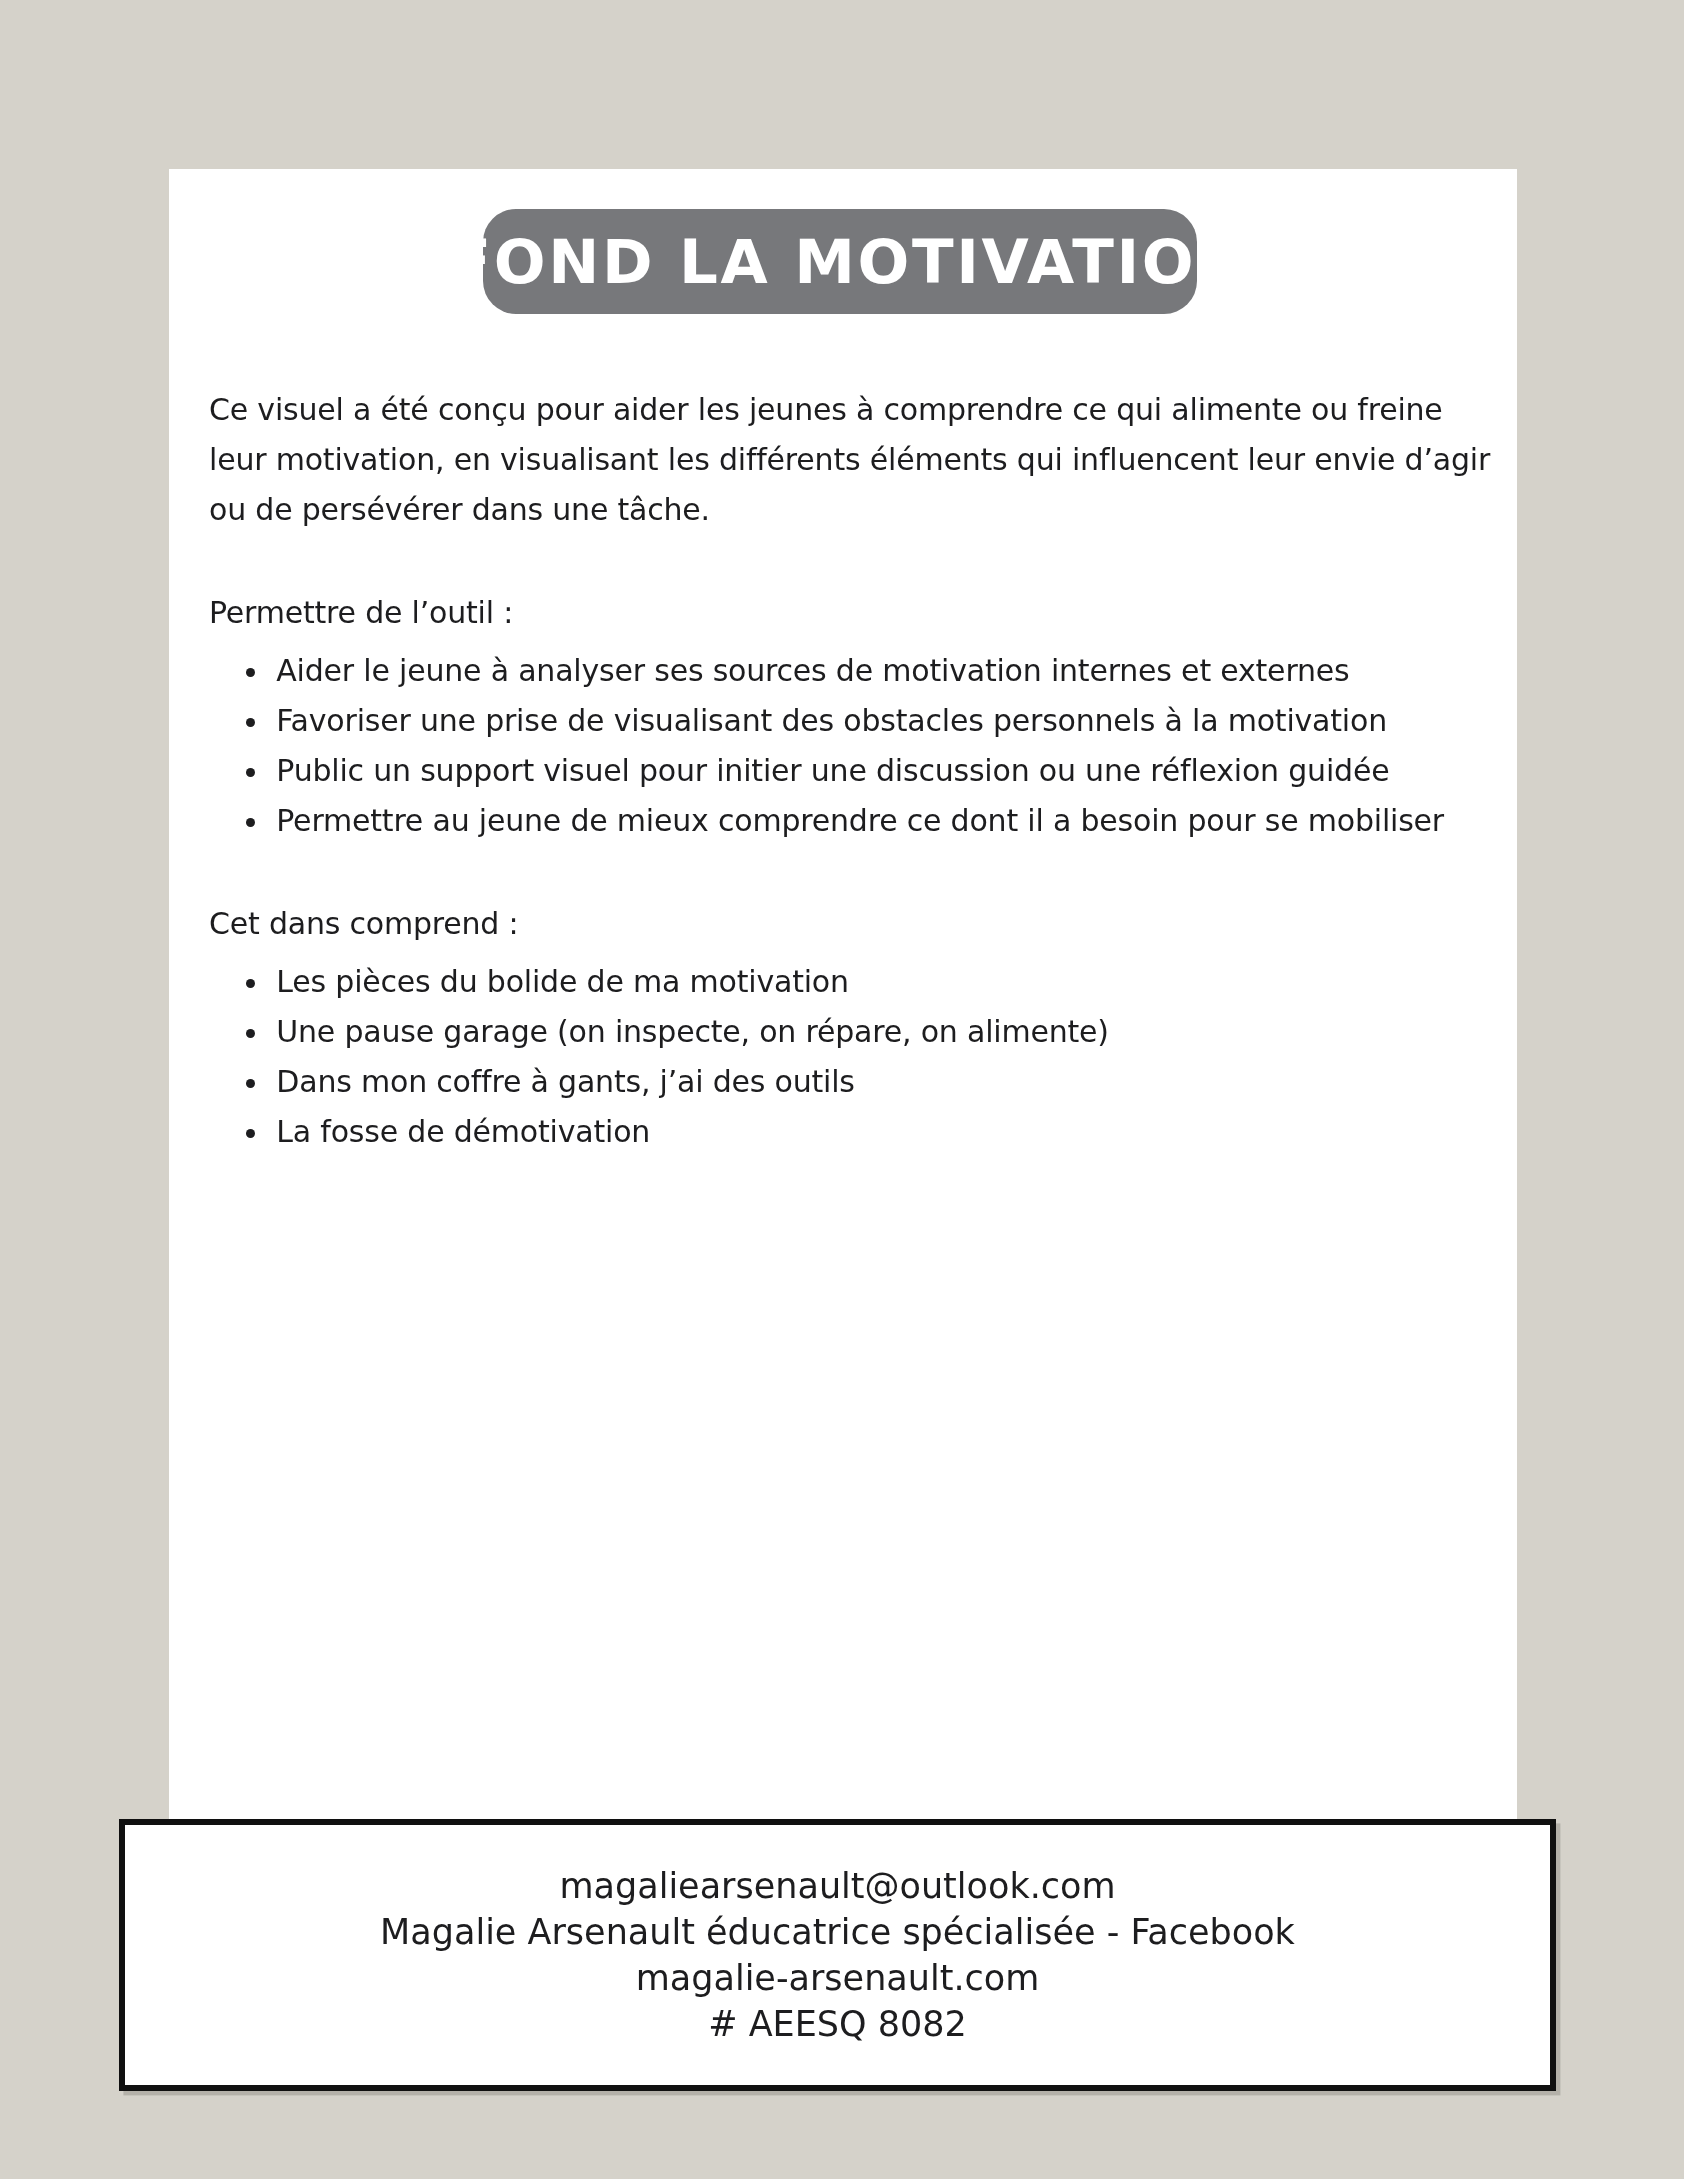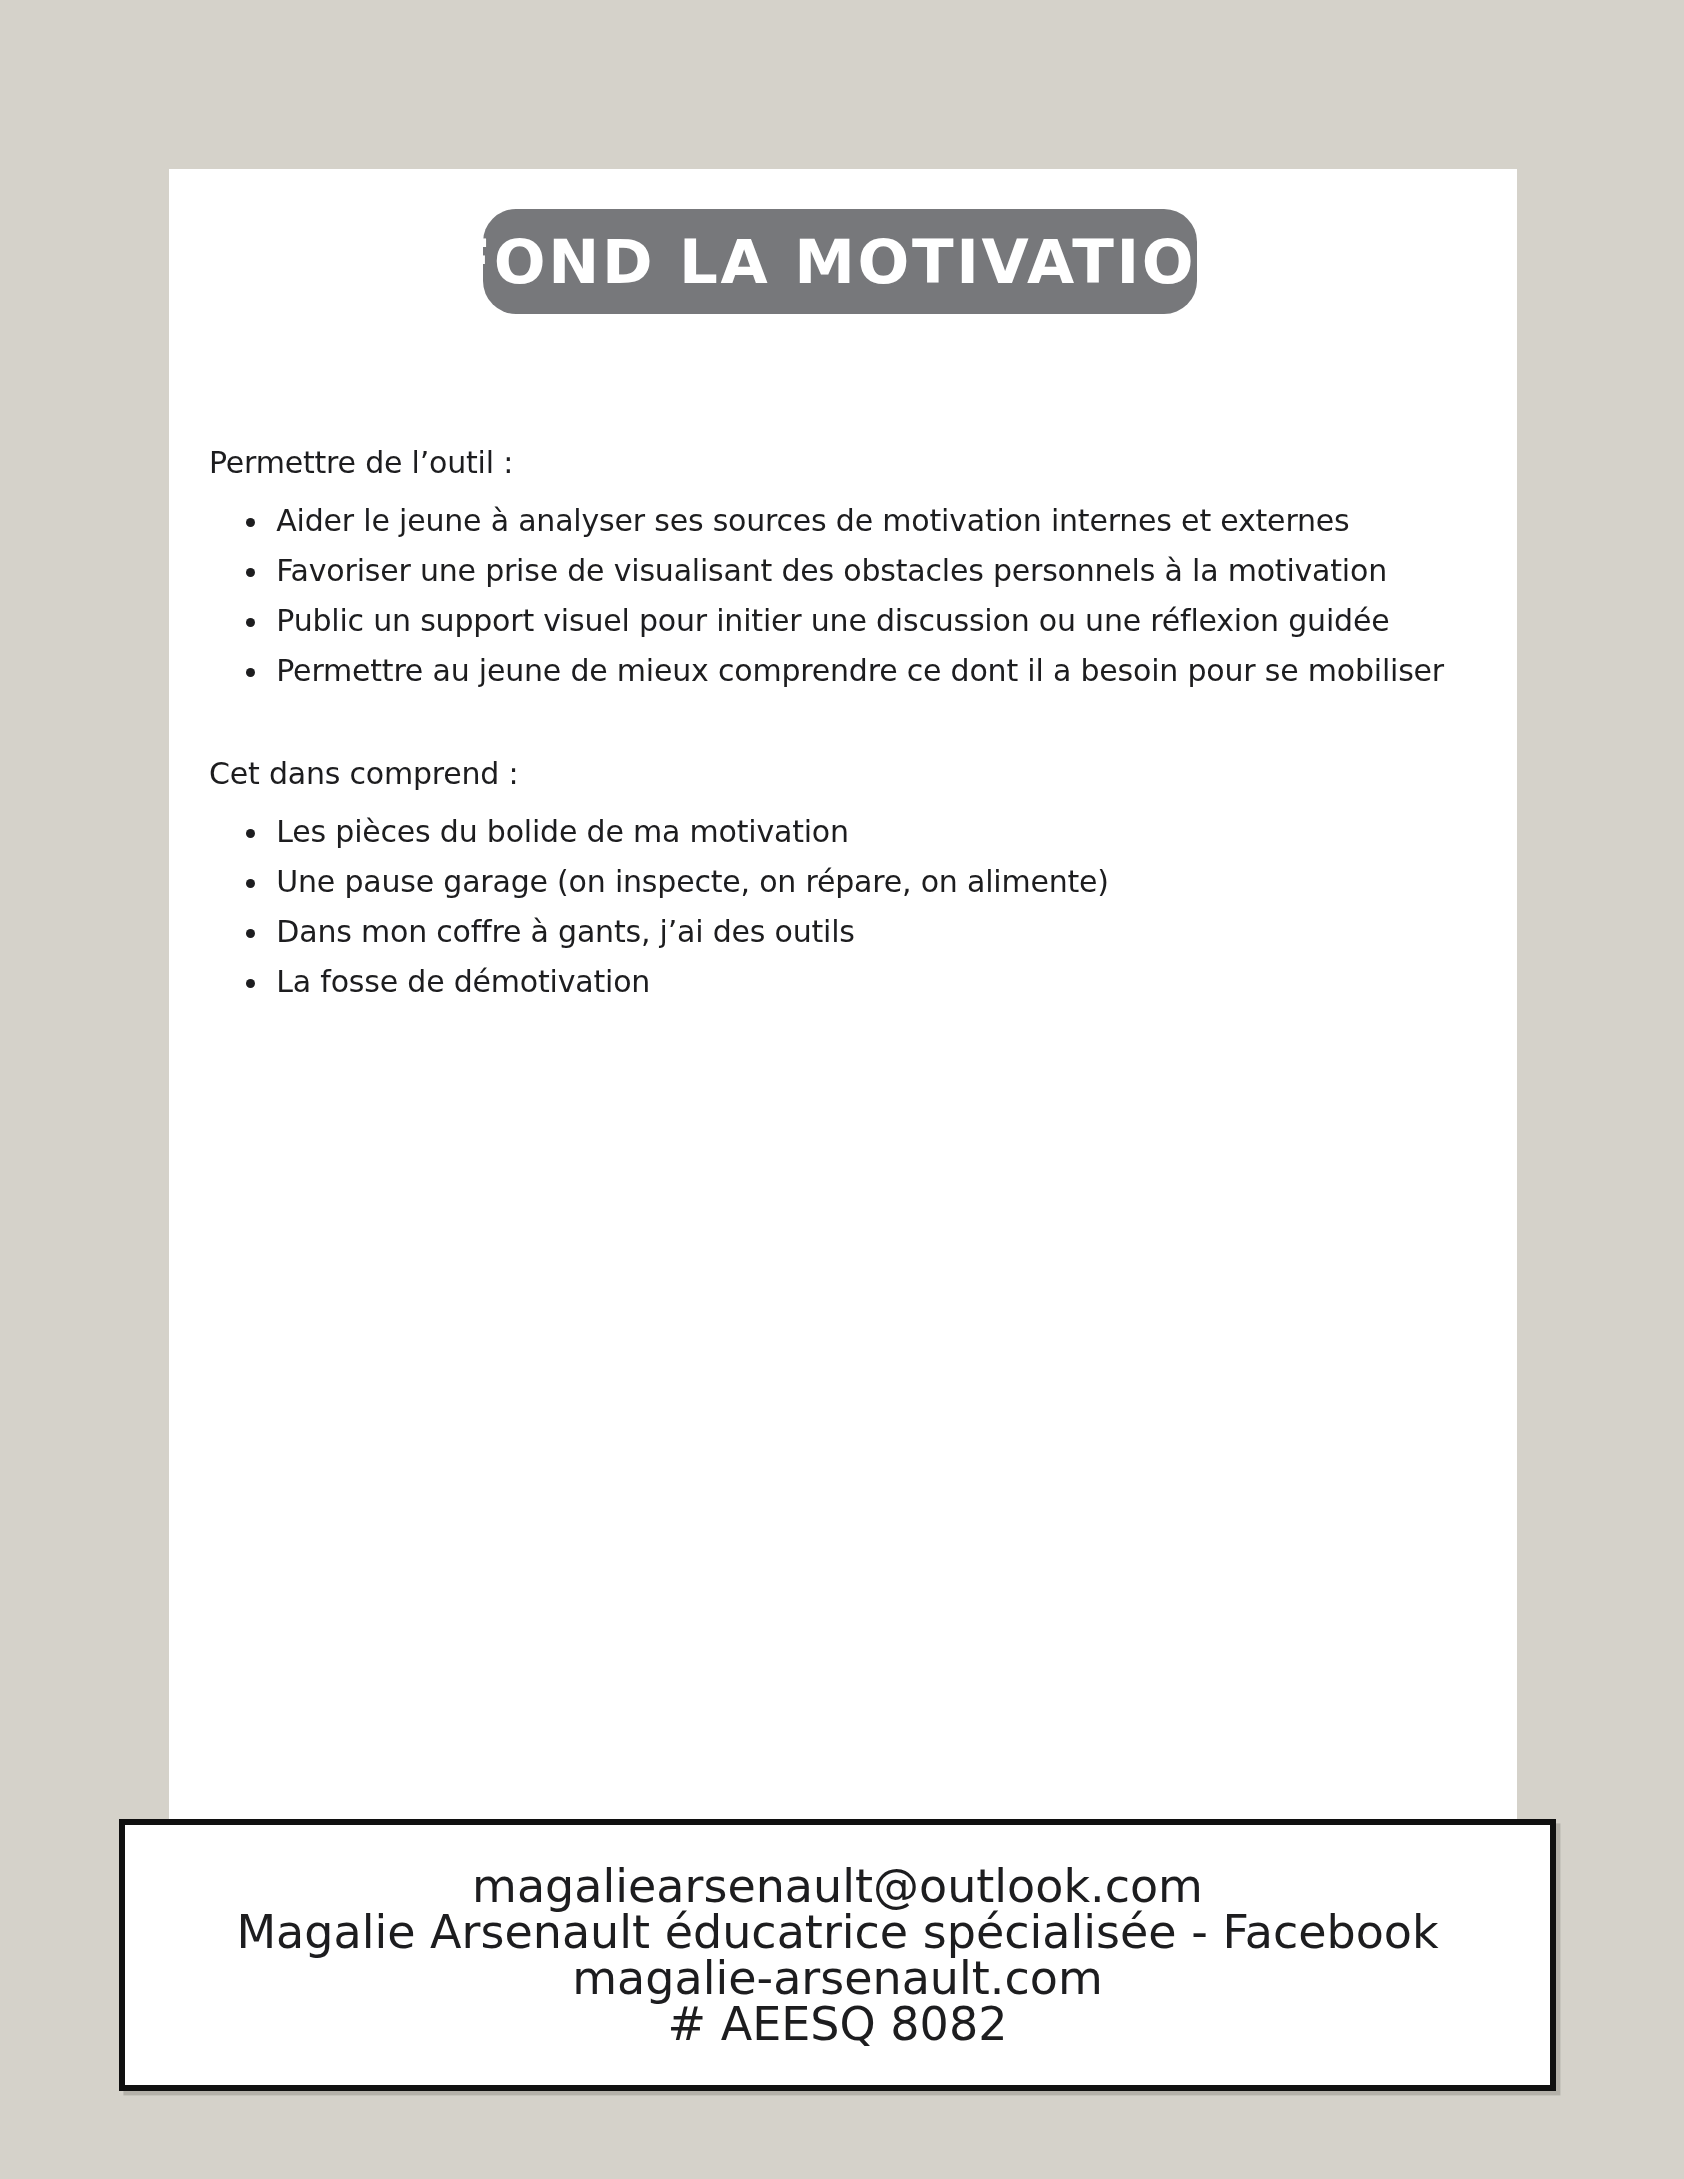--- a/index.html
+++ b/index.html
@@ -76,38 +76,39 @@
     height: 272px;
     box-sizing: border-box;
     background: #ffffff;
     border: 6.1px solid #101010;
     box-shadow: 4.4px 4.4px 0 rgba(120,118,110,0.35);
     display: flex;
     flex-direction: column;
     align-items: center;
     justify-content: center;
     text-align: center;
-    font-size: 46px;
+    font-size: 35px;
     line-height: 46px;
   }
   .footer-line {
     white-space: nowrap;
   }
 </style>
 </head>
 <body>
 
 <div class="page">
 
   <div class="title-badge">
     <span class="title-text">À FOND LA MOTIVATION !</span>
   </div>
 
   <div class="content">
 
+    <p class="intro">Ce visuel a été conçu pour aider les jeunes à comprendre ce qui alimente ou freine leur motivation, en visualisant les différents éléments qui influencent leur envie d’agir ou de persévérer dans une tâche.</p>
 
     <div class="section">
       <p class="section-heading">Permettre de l’outil :</p>
       <ul class="bullet-list">
         <li>Aider le jeune à analyser ses sources de motivation internes et externes</li>
         <li>Favoriser une prise de visualisant des obstacles personnels à la motivation</li>
         <li>Public un support visuel pour initier une discussion ou une réflexion guidée</li>
         <li>Permettre au jeune de mieux comprendre ce dont il a besoin pour se mobiliser</li>
       </ul>
     </div>

